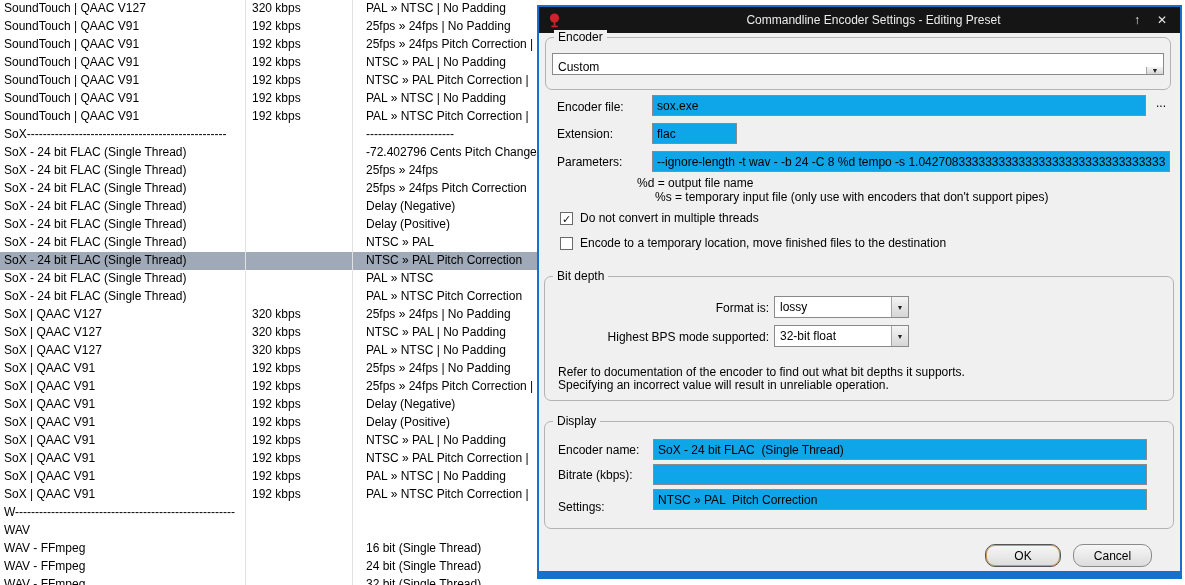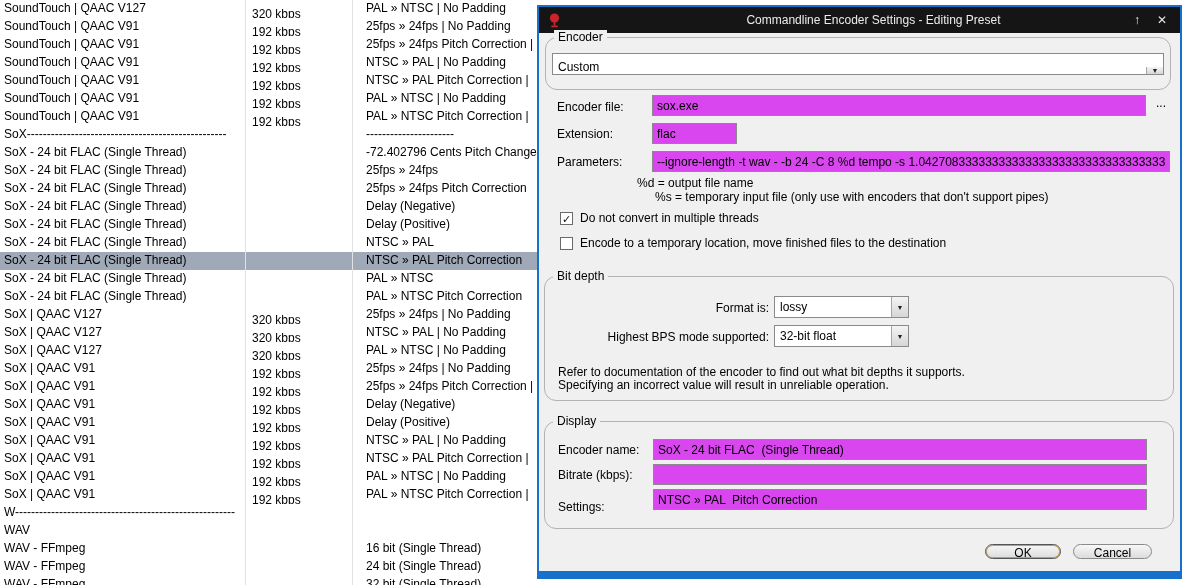--- a/index.html
+++ b/index.html
@@ -8,51 +8,51 @@
     width: 1185px; height: 585px; position: relative; overflow: hidden;
     background: #fff; color: #000;
     font-family: "Liberation Sans", sans-serif; font-size: 12px;
   }
 
   
   #list { position: absolute; left: 0; top: 0; width: 538px; height: 585px; background: #fff; }
   .lrow { display: flex; height: 18px; line-height: 17px; white-space: nowrap; }
   .lrow > div { overflow: hidden; }
   .c-name     { width: 246px; padding: 0 4px; border-right: 1px solid #e2e2e2; }
-  .c-bitrate  { width: 107px; padding: 6px 6px; border-right: 1px solid #e2e2e2; }
+  .c-bitrate  { width: 107px; padding: 0 6px; border-right: 1px solid #e2e2e2; }
   .c-settings { flex: 1; padding: 0 7px; margin-left: 6px; }
   .lrow.selected { background: #9fa9b7; }
 
   
   #dialog { position: absolute; left: 537px; top: 5px; width: 645px; height: 574px;
     border: 2px solid #1670cc; border-bottom-width: 8px; background: #f0f0f0; }
   #titlebar { height: 26px; background: #151515; position: relative; display: flex; align-items: center; }
   #title { position: absolute; left: 0; right: 0; text-align: center; color: #ececec; padding-left: 28px; }
   #appicon { margin-left: 9px; z-index: 1; width: 13px; height: 15px; }
   #tb-controls { margin-left: auto; z-index: 1; display: flex; gap: 17px; padding-right: 13px;
     color: #e6e6e6; font-size: 12px; }
   #client { position: relative; height: 538px; }
 
-  .groupbox { position: absolute; border: 1px solid #b3b3b3; border-radius: 12px; }
+  .groupbox { position: absolute; border: 1px solid #b3b3b3; border-radius: 7px; }
   .glabel { position: absolute; top: -8px; left: 8px; background: #f0f0f0; padding: 0 4px; line-height: 14px; }
 
   .lab { position: absolute; line-height: 14px; white-space: nowrap; }
-  .tb { position: absolute; height: 21px; border: 1px solid #8a8a8a; background: #d946ef;
+  .tb { position: absolute; height: 21px; border: 1px solid #8a8a8a; background: #0ea5e9;
     font: inherit; padding: 0 4px; color: #000; }
 
   .combo { position: absolute; height: 22px; border: 1px solid #8a8a8a; background: #fff; display: flex; }
   .combo-val { flex: 1; padding: 3px 5px 0; overflow: hidden; white-space: nowrap; }
   .combo-btn { width: 17px; border-left: 1px solid #a6a6a6; background: linear-gradient(#f4f4f4, #d6d6d6);
     display: flex; align-items: center; justify-content: center; font-size: 7px; color: #222; }
 
   .checkrow { position: absolute; display: flex; align-items: center; gap: 7px; height: 14px; }
   .cbox { width: 13px; height: 13px; border: 1px solid #6a6a6a; background: #fff;
     font-size: 11px; line-height: 12px; text-align: center; color: #111; flex: 0 0 13px; }
 
-  .btn { position: absolute; height: 15px; font: inherit; color: #000;
+  .btn { position: absolute; height: 23px; font: inherit; color: #000;
     background: linear-gradient(#f7f7f7, #dcdcdc); border: 1px solid #8a8a8a; border-radius: 10px; }
   #btn-ok { left: 446px; top: 511px; width: 76px; border-color: #555; box-shadow: 0 0 0 1px #c99e52 inset; }
   #btn-cancel { left: 534px; top: 511px; width: 79px; }
   #btn-browse { position: absolute; left: 611px; top: 61px; width: 22px; height: 18px;
     background: none; border: none; font: inherit; text-align: center; color: #000; }
 
   
   #grp-encoder { left: 6px; top: 4px; width: 626px; height: 53px; }
   #combo-encoder { left: 6px; top: 15px; right: 6px; align-items: flex-end; }
 

